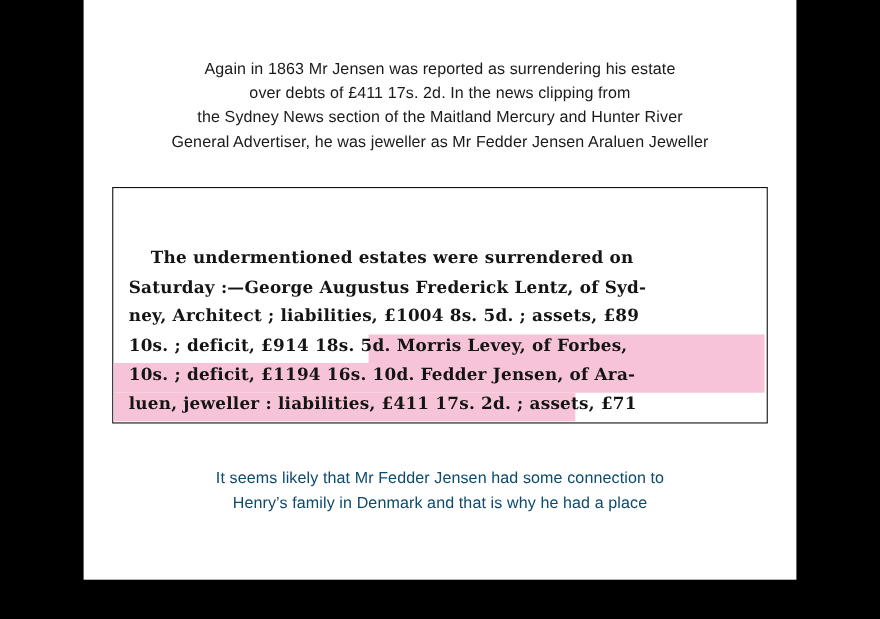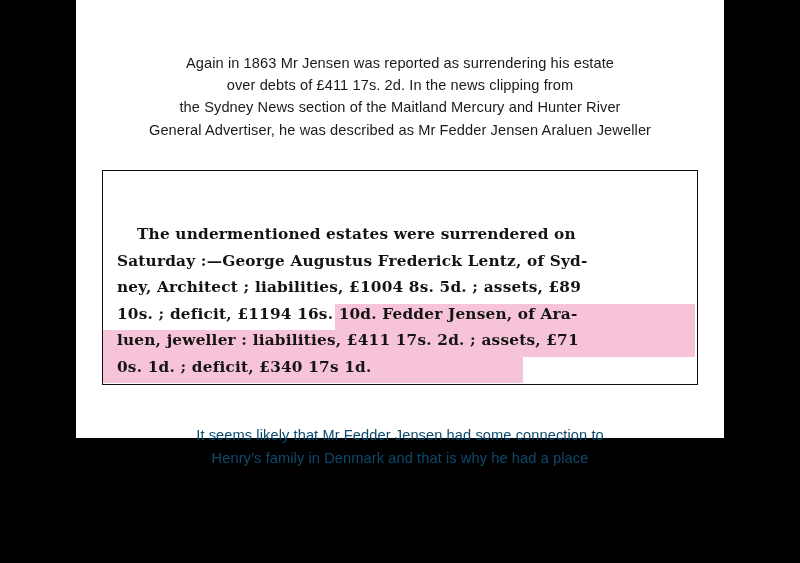--- a/index.html
+++ b/index.html
@@ -17,21 +17,21 @@
     width: 800px;
     height: 563px;
     background: #000000;
     overflow: hidden;
   }
   .slide {
     position: absolute;
     left: 76px;
     top: 0;
     width: 648px;
-    height: 438px;
+    height: 527px;
     background: #ffffff;
   }
   .intro-text {
     position: absolute;
     left: 0;
     top: 52px;
     width: 648px;
     text-align: center;
     font-size: 14.6px;
     line-height: 1.52;
@@ -110,33 +110,34 @@
 
   <div class="bar-left"></div>
   <div class="bar-right"></div>
 
   <div class="slide">
 
     <div class="intro-text">
       <span class="line">Again in 1863 Mr Jensen was reported as surrendering his estate</span>
       <span class="line">over debts of £411 17s. 2d. In the news clipping from</span>
       <span class="line">the Sydney News section of the Maitland Mercury and Hunter River</span>
-      <span class="line">General Advertiser, he was described as Mr Fedder Jensen Araluen Jeweller</span>
+      <span class="line">General Advertiser, he was jeweller as Mr Fedder Jensen Araluen Jeweller</span>
     </div>
 
     <div class="clipping">
       <div class="clip-inner">
 
         <div class="hl-block" style="left:232px; top:133px; width:360px; height:26px;"></div>
         <div class="hl-block" style="left:0px; top:159px; width:592px; height:27px;"></div>
         <div class="hl-block" style="left:0px; top:186px; width:420px; height:26px;"></div>
 
         <div class="clip-line indent1"><span class="txt">The  undermentioned  estates  were  surrendered  on</span></div>
         <div class="clip-line"><span class="txt">Saturday :—George Augustus Frederick Lentz, of Syd-</span></div>
         <div class="clip-line"><span class="txt">ney, Architect ;  liabilities, £1004 8s. 5d. ;  assets,  £89</span></div>
+        <div class="clip-line"><span class="txt">10s. ;  deficit, £914 18s. 5d.    Morris Levey, of Forbes,</span></div>
         <div class="clip-line"><span class="txt">10s. ;  deficit, £1194 16s. 10d.   Fedder Jensen, of Ara-</span></div>
         <div class="clip-line"><span class="txt">luen, jeweller :  liabilities,  £411  17s. 2d. ;  assets, £71</span></div>
         <div class="clip-line"><span class="txt">0s.  1d. ;  deficit,  £340 17s  1d.</span></div>
 
       </div>
     </div>
 
     <div class="outro-text">
       <span class="line">It seems likely that Mr Fedder Jensen had some connection to</span>
       <span class="line">Henry’s family in Denmark and that is why he had a place</span>

